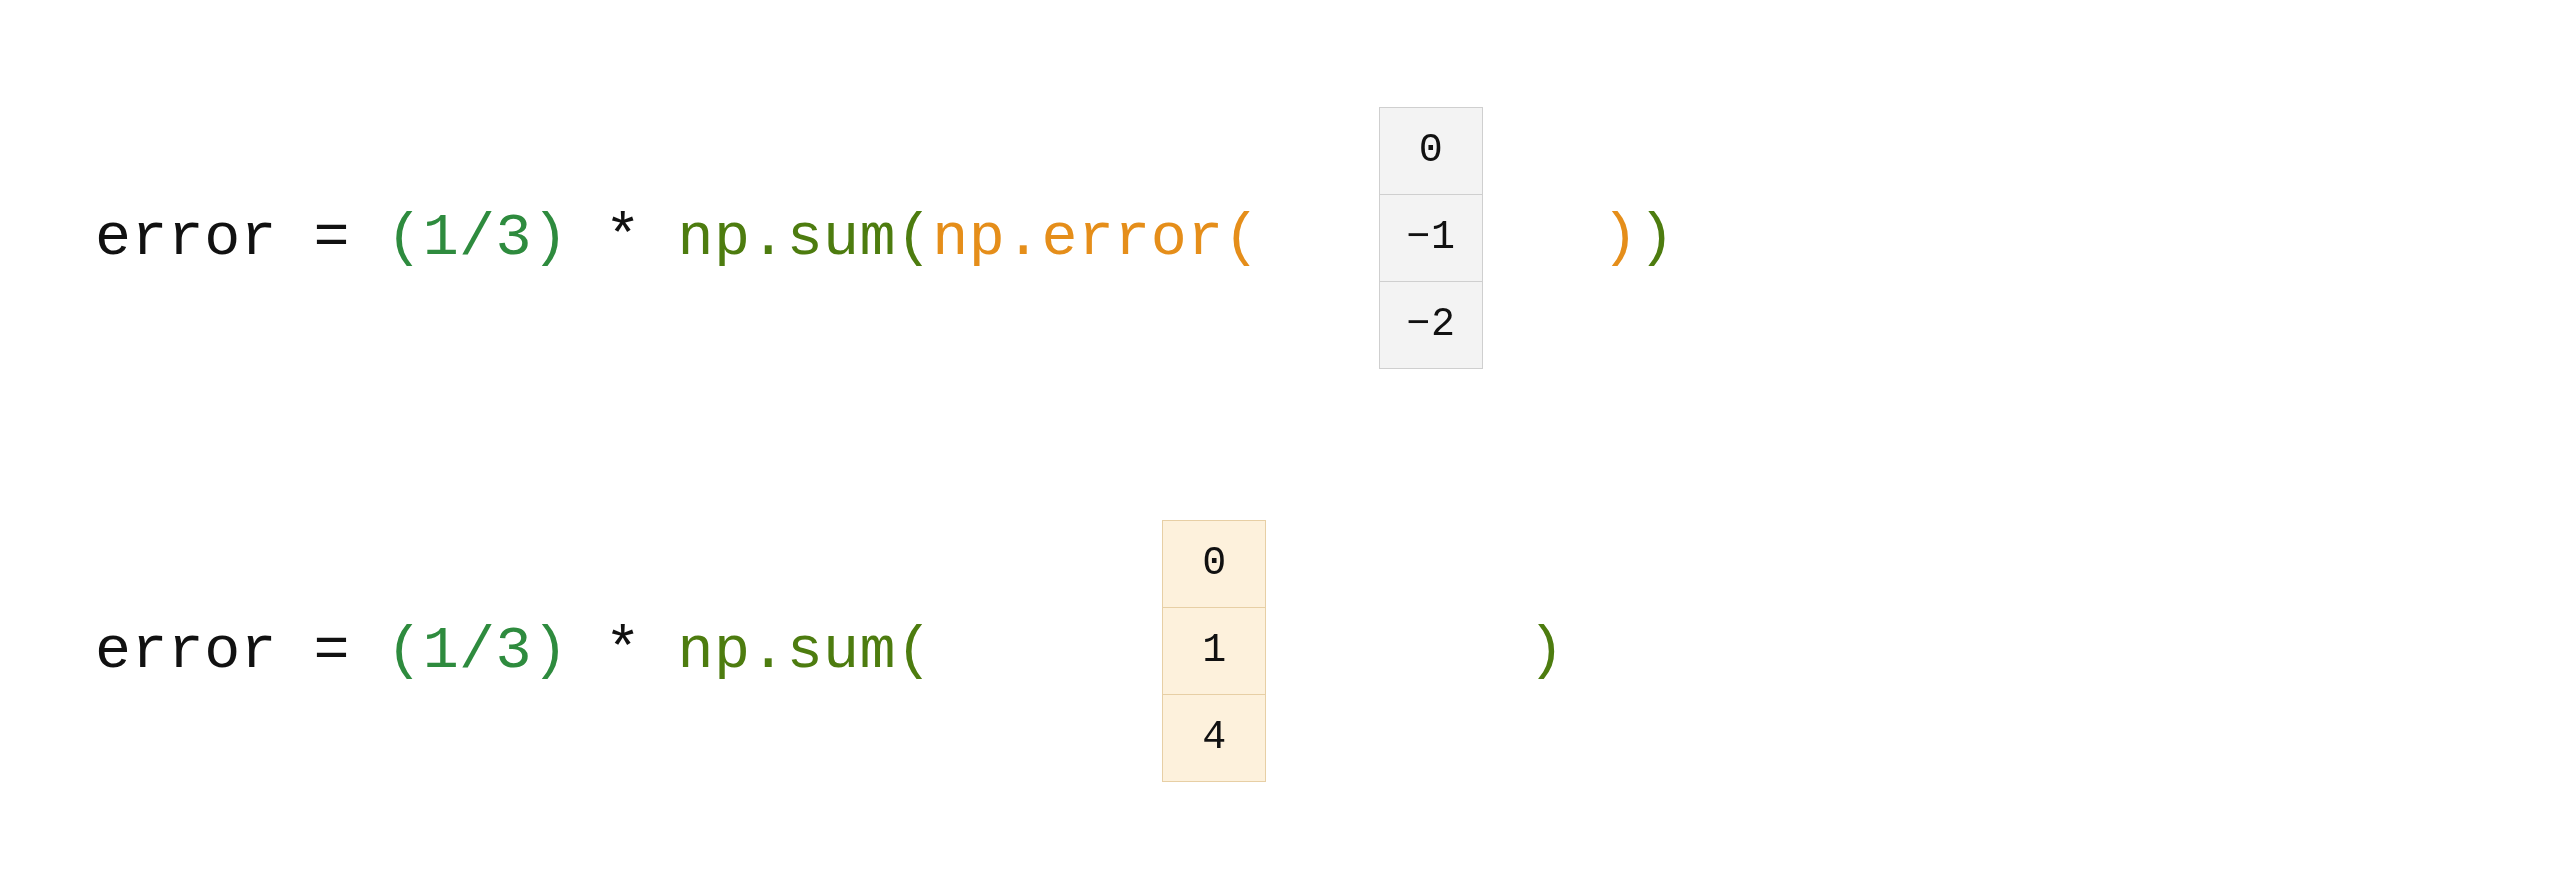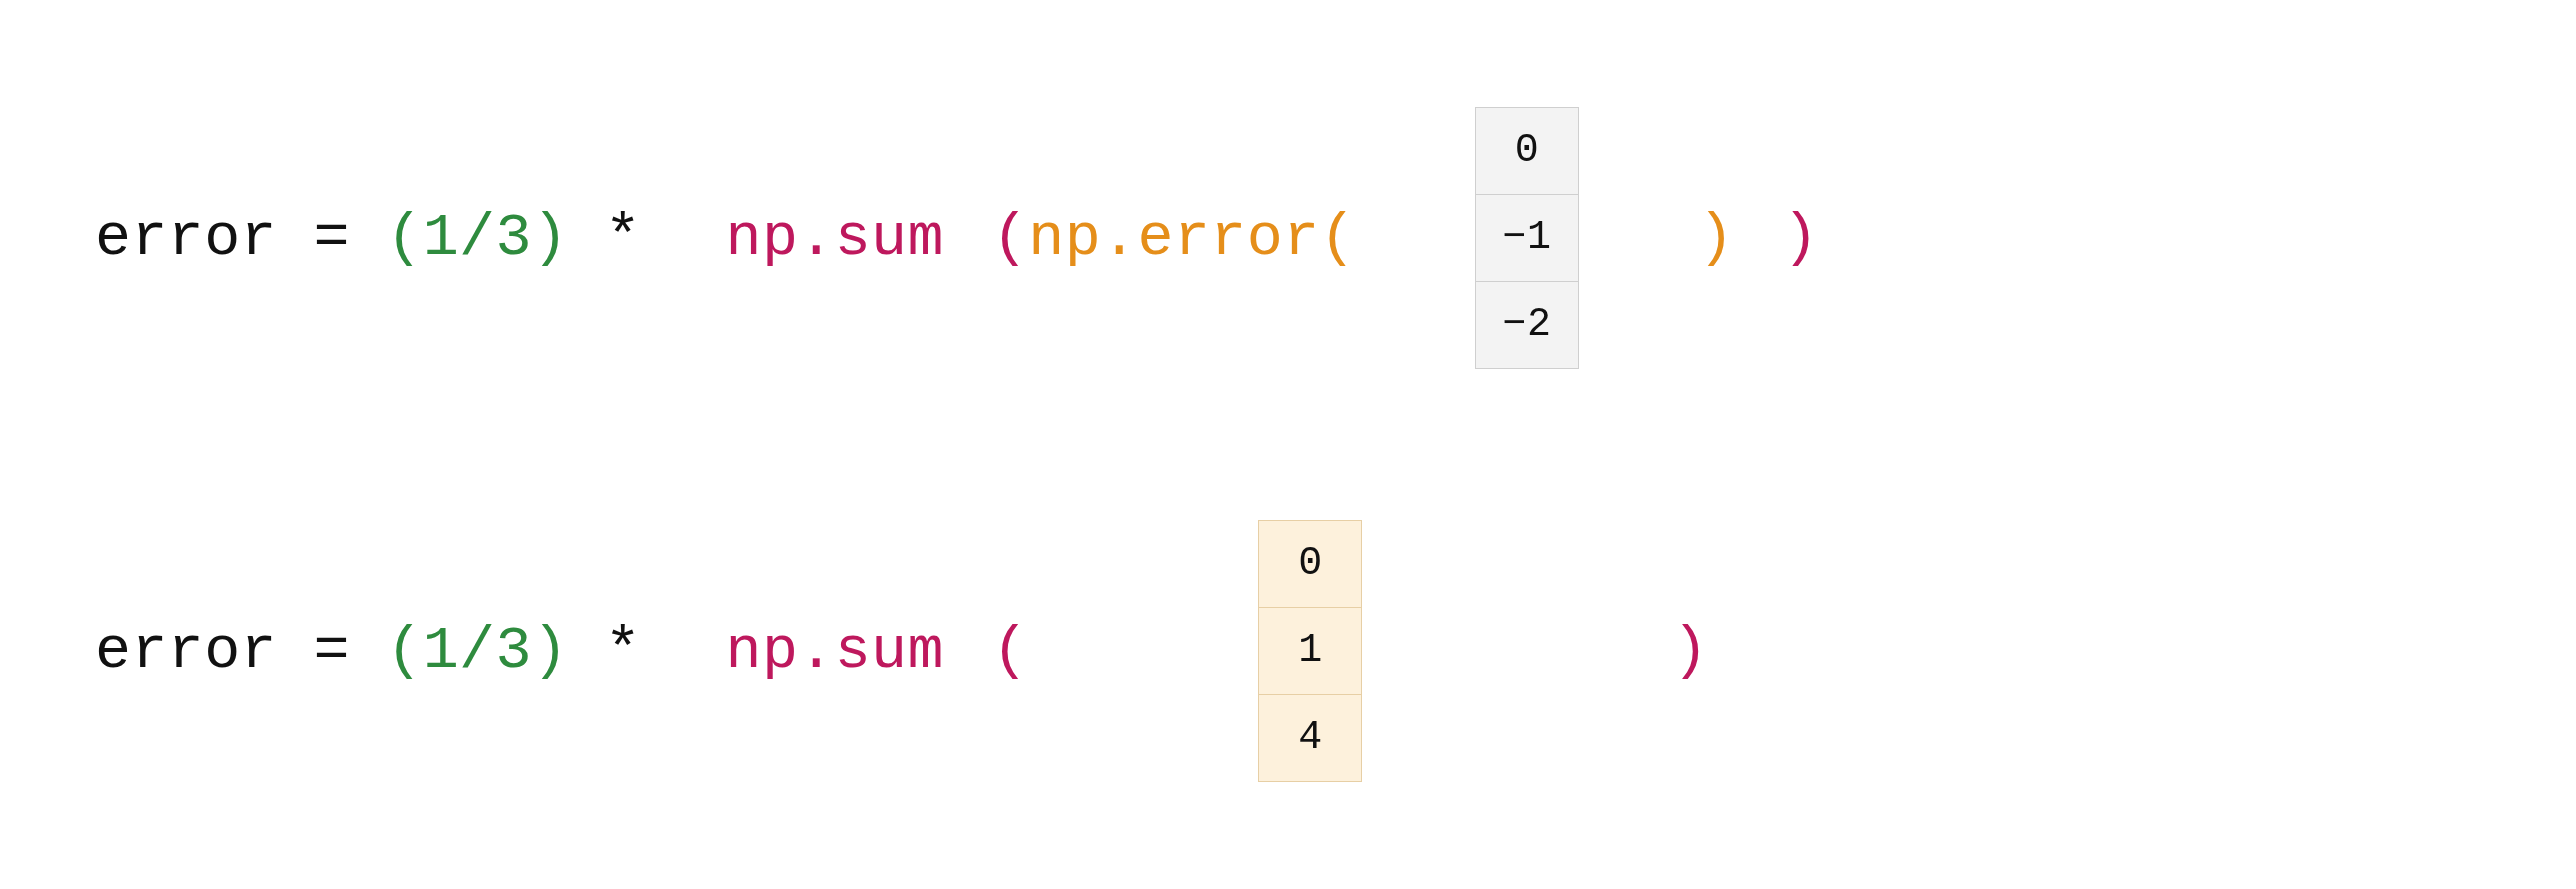--- a/index.html
+++ b/index.html
@@ -21,21 +21,21 @@
   .row {
     display: flex;
     align-items: center;
     font-size: 60px;
     line-height: 1;
     letter-spacing: 0.4px;
   }
   .tok { white-space: pre; font-family: Liberation Mono, monospace; }
   .c-black  { color: #111111; }
   .c-green  { color: #2e8b3e; }
-  .c-blue   { color: #be185d; margin-left: 48px; }
+  .c-blue   { color: #4d7c0f; }
   .c-orange { color: #e58e1a; }
 
   .vec {
     display: inline-flex;
     flex-direction: column;
     margin: 0 24px;
     border-top: 1.6px solid #cfcfcf;
     border-left: 1.6px solid #cfcfcf;
   }
   .vec .cell {

